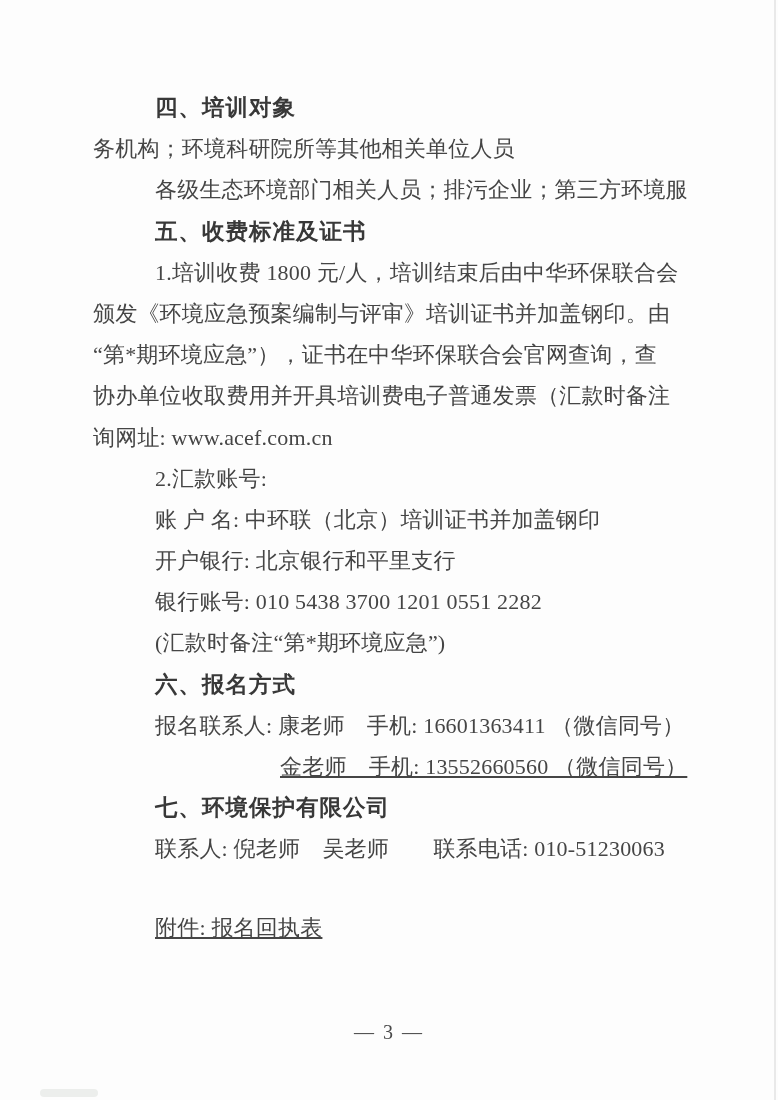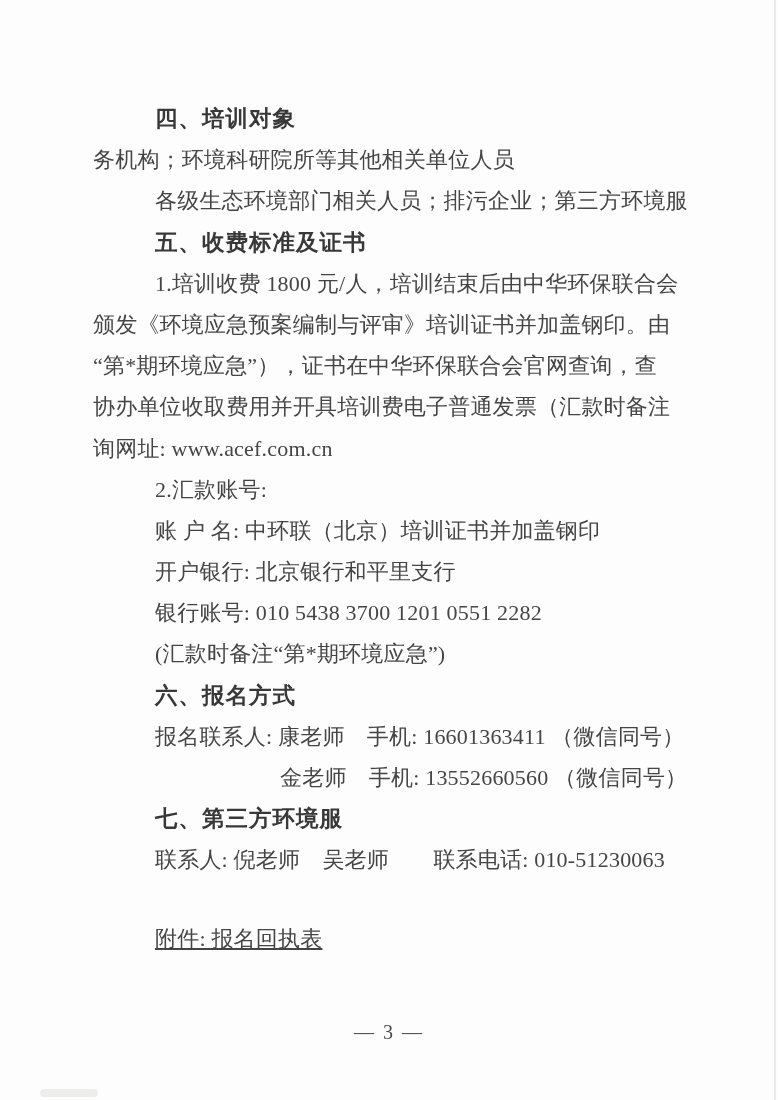--- a/index.html
+++ b/index.html
@@ -11,39 +11,39 @@
     position: relative;
     width: 778px;
     height: 1100px;
     background: #fdfdfd;
     overflow: hidden;
     font-family: "Liberation Serif", serif;
   }
   .doc {
     position: absolute;
     left: 93px;
-    top: 98px;
+    top: 87px;
     width: 600px;
   }
   .doc-line {
     height: 41.2px;
     line-height: 41.2px;
     font-size: 22px;
     letter-spacing: 0.2px;
     color: #454545;
     white-space: nowrap;
   }
   .doc-line.heading {
     font-weight: 700;
     color: #383838;
     font-size: 22.5px;
     letter-spacing: 1px;
   }
   .indent-para { padding-left: 62px; }
-  .indent-contact { padding-left: 187px; }
+  .indent-contact { padding-left: 187px; text-decoration: underline; }
   .gap-before { margin-top: 37px; text-decoration: underline; }
   .page-number {
     position: absolute;
     left: 0;
     top: 1021px;
     width: 778px;
     text-align: center;
     font-size: 20px;
     letter-spacing: 2px;
     color: #4a4a4a;
@@ -82,20 +82,20 @@
       <div class="doc-line ">协办单位收取费用并开具培训费电子普通发票（汇款时备注</div>
       <div class="doc-line ">询网址: www.acef.com.cn</div>
       <div class="doc-line indent-para">2.汇款账号:</div>
       <div class="doc-line indent-para">账 户 名: 中环联（北京）培训证书并加盖钢印</div>
       <div class="doc-line indent-para">开户银行: 北京银行和平里支行</div>
       <div class="doc-line indent-para">银行账号: 010 5438 3700 1201 0551 2282</div>
       <div class="doc-line indent-para">(汇款时备注“第*期环境应急”)</div>
       <div class="doc-line heading indent-para">六、报名方式</div>
       <div class="doc-line indent-para">报名联系人: 康老师　手机: 16601363411 （微信同号）</div>
       <div class="doc-line indent-contact">金老师　手机: 13552660560 （微信同号）</div>
-      <div class="doc-line heading indent-para">七、第三方环境服</div>
+      <div class="doc-line heading indent-para">七、环境保护有限公司</div>
       <div class="doc-line indent-para">联系人: 倪老师　吴老师　　联系电话: 010-51230063</div>
       <div class="doc-line indent-para gap-before">附件: 报名回执表</div>
     </div>
   <div class="page-number">— 3 —</div>
   <div class="scan-edge-line"></div>
   <div class="scan-smudge"></div>
 </div>
 
 </body></html>

